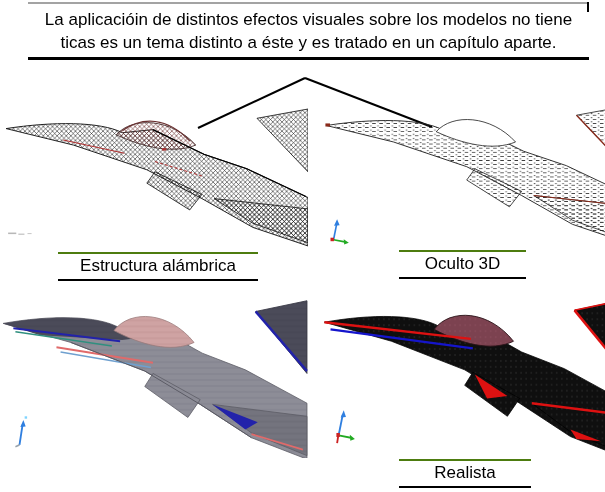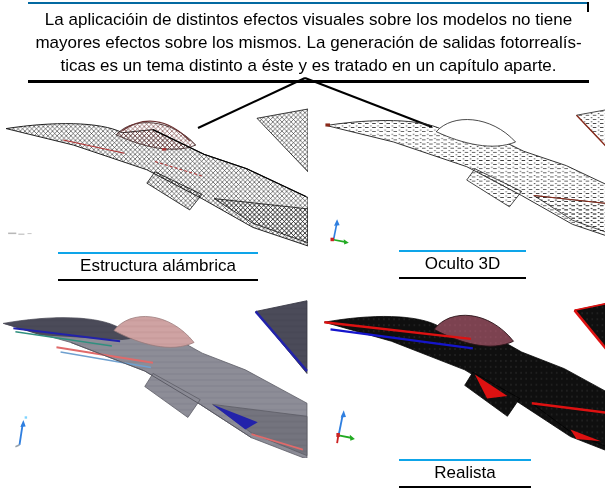--- a/index.html
+++ b/index.html
@@ -1,25 +1,25 @@
 <!DOCTYPE html>
 <html style="--ink: #000000; --wire_red: #b03030; --wire_maroon: #6a3030; --sketch_red: #8a2a1a; --concept_body: #8d8d97; --concept_dark: #4b4b59; --concept_canopy: #cfa3a3; --concept_blue: #2222aa; --concept_teal: #2f8f7f; --concept_red: #e06a6a; --concept_lightblue: #6fa0cf; --real_body: #0f0f0f; --real_canopy: #7c4250; --real_red: #dd1111; --real_blue: #1515cc; --axis_blue: #2f7fe0; --axis_green: #22aa22; --axis_red: #cc2222;"><head>
 <meta charset="utf-8">
 <style>
   html,body{margin:0;padding:0;background:#fff;}
   .stage{position:relative;width:605px;height:492px;background:#fff;overflow:hidden;
          font-family:"Liberation Sans",sans-serif;color:#000;}
   .caption-box{position:absolute;left:28px;top:2px;width:561px;
-               border-top:2px solid #0369a1;border-bottom:3px solid #000;
+               border-top:2px solid #a3a3a3;border-bottom:3px solid #000;
                padding:4px 0 3px 0;text-align:center;}
   .caption-line{height:23px;line-height:23px;font-size:17px;white-space:nowrap;}
   .caption-tick{position:absolute;left:587px;top:2px;width:2px;height:10px;background:#000;}
   .connector{position:absolute;left:190px;top:76px;}
   .panel-svg{position:absolute;}
-  .panel-label{position:absolute;border-top:2px solid #0ea5e9;border-bottom:2px solid #000;
+  .panel-label{position:absolute;border-top:2px solid #4d7c0f;border-bottom:2px solid #000;
                text-align:center;font-size:17px;padding:2px 0 3px 0;background:#fff;}
 </style>
 </head>
 <body>
 
 <div class="stage">
 
   <svg width="0" height="0" style="position:absolute">
     <defs>
       <path id="p-farwing" d="M250,10 L300,1 L300,62 Z"></path>
@@ -60,21 +60,20 @@
       </pattern>
       <pattern id="pat-concept-mid" width="6" height="5" patternUnits="userSpaceOnUse">
         <rect width="6" height="5" fill="#74747e"></rect>
           <path d="M0,2.5 L6,2.5" stroke="#65656f" stroke-width="0.6"></path>
       </pattern>
     </defs>
   </svg>
 
   <div class="caption-box">
     <div class="caption-line">La aplicacióin de distintos efectos visuales sobre los modelos no tiene</div>
-    <div class="caption-line">mayores efectos sobre los mismos. La generación de salidas fotorrealís-</div>
     <div class="caption-line">ticas es un tema distinto a éste y es tratado en un capítulo aparte.</div>
   </div>
   <div class="caption-tick"></div>
 
   <svg class="connector" width="250" height="56">
     <path d="M115,2 L8,52" stroke="#000" stroke-width="2" fill="none"></path>
     <path d="M115,2 L242,51" stroke="#000" stroke-width="2" fill="none"></path>
   </svg>
 
   <svg class="panel-svg" style="left:2px;top:108px" width="306" height="140" viewBox="0 0 300 136" preserveAspectRatio="none">

